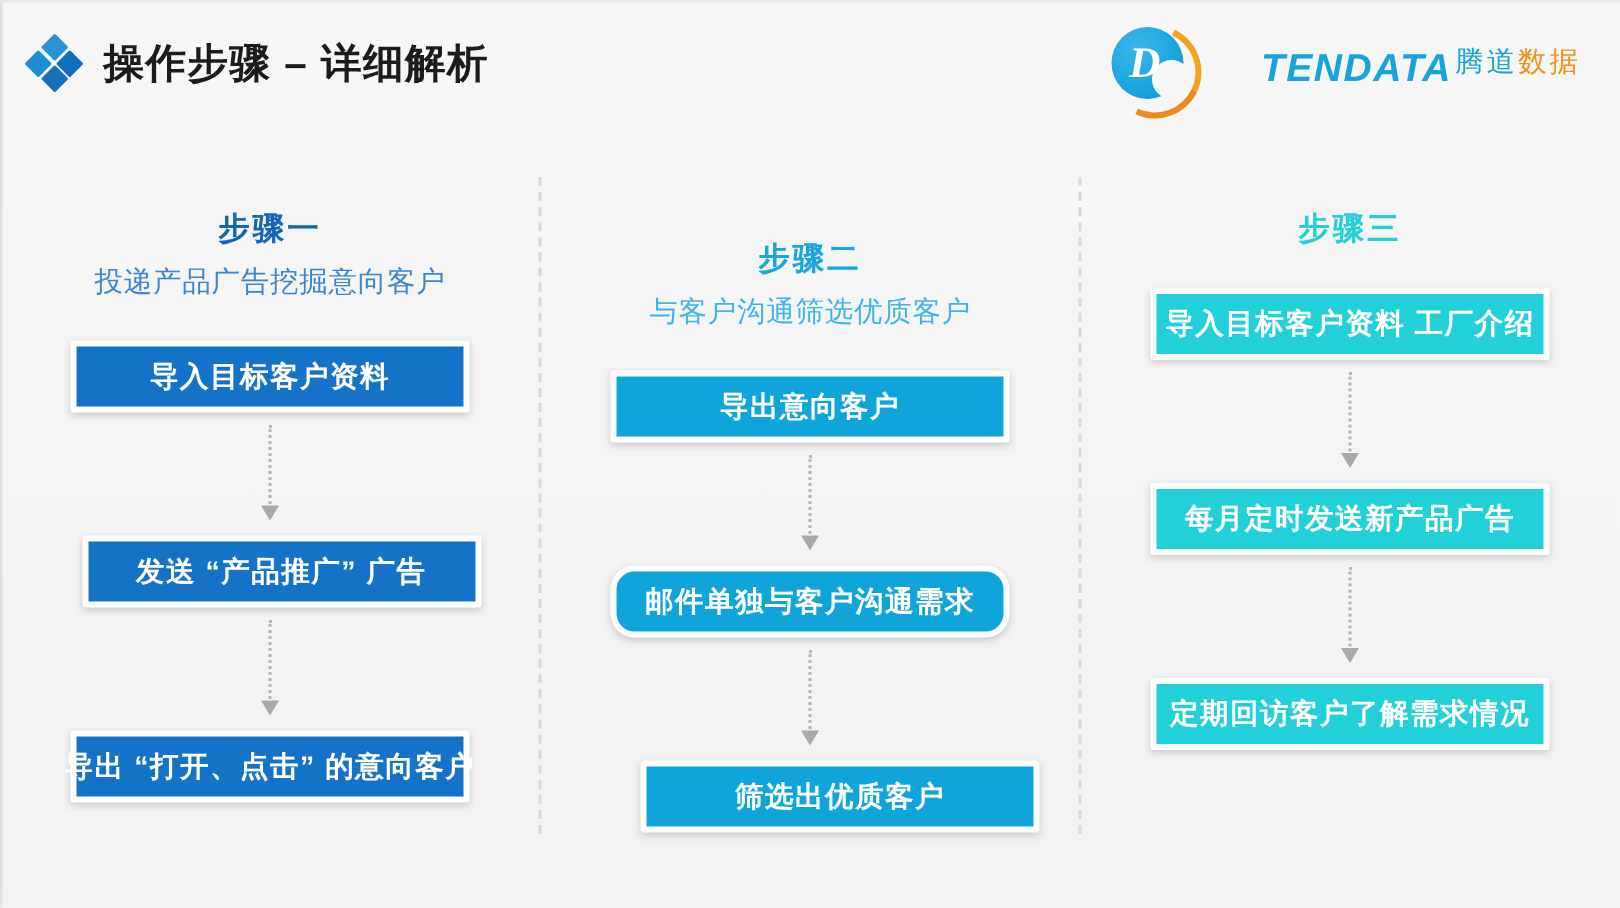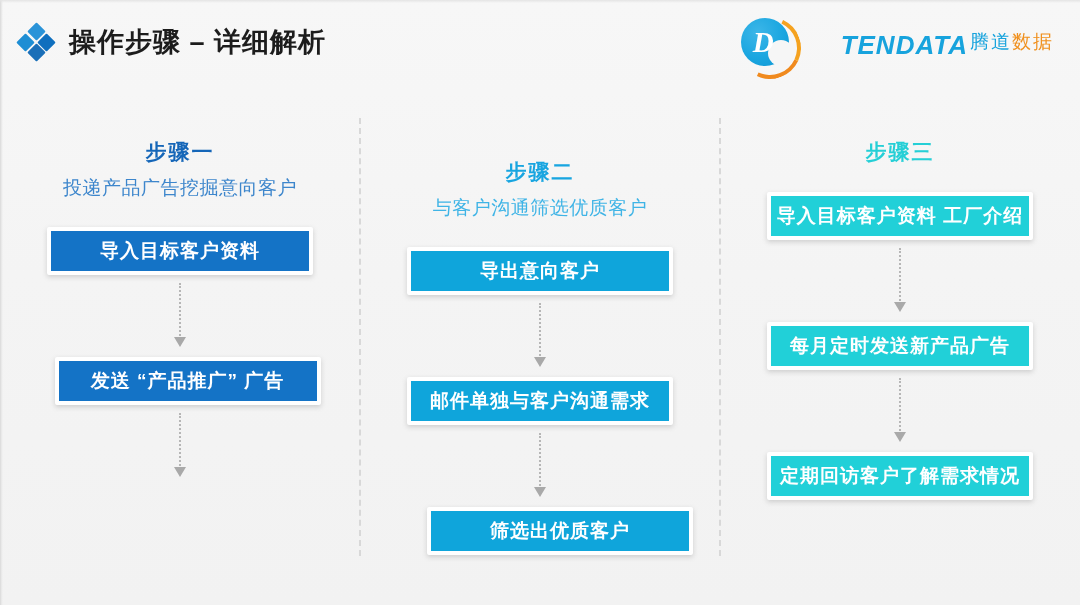--- a/index.html
+++ b/index.html
@@ -271,32 +271,33 @@
       <div class="box b1" style="background: rgb(20, 115, 198);">导入目标客户资料</div>
       <div class="connector">
         <div class="line"></div>
           <div class="arrow"></div>
       </div>
       <div class="box" style="background: rgb(20, 115, 198); margin-left: 15px;">发送 “产品推广” 广告</div>
       <div class="connector">
         <div class="line"></div>
           <div class="arrow"></div>
       </div>
+      <div class="box" style="background: rgb(20, 115, 198);">导出 “打开、点击” 的意向客户</div>
     </div>
 
     <div class="column">
       <div class="col-step" style="color: rgb(24, 165, 224); margin-top: 40px;">步骤二</div>
       <div class="col-desc" style="color: rgb(63, 180, 230);">与客户沟通筛选优质客户</div>
 
       <div class="box b1" style="background: rgb(15, 165, 219);">导出意向客户</div>
       <div class="connector">
         <div class="line"></div>
           <div class="arrow"></div>
       </div>
-      <div class="box" style="background: rgb(15, 165, 219);">邮件单独与客户沟通需求</div>
+      <div class="box" style="background: rgb(15, 165, 219); border-radius: 16px;">邮件单独与客户沟通需求</div>
       <div class="connector">
         <div class="line"></div>
           <div class="arrow"></div>
       </div>
       <div class="box" style="background: rgb(15, 165, 219); margin-left: 40px;">筛选出优质客户</div>
     </div>
 
     <div class="column">
       <div class="col-step" style="color: rgb(37, 207, 214);">步骤三</div>
 

